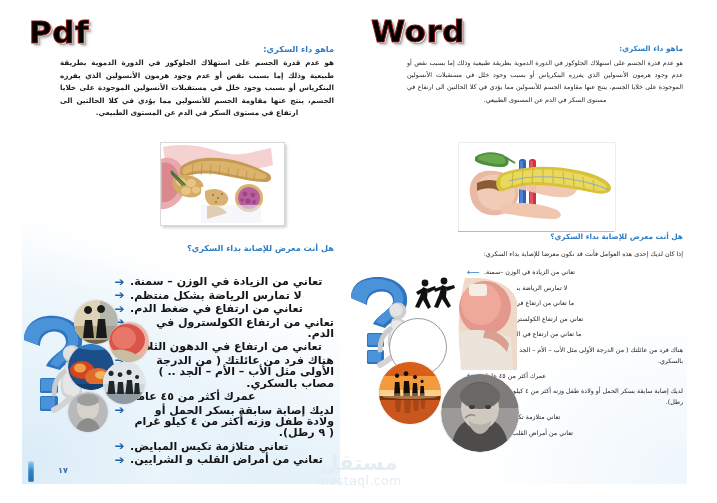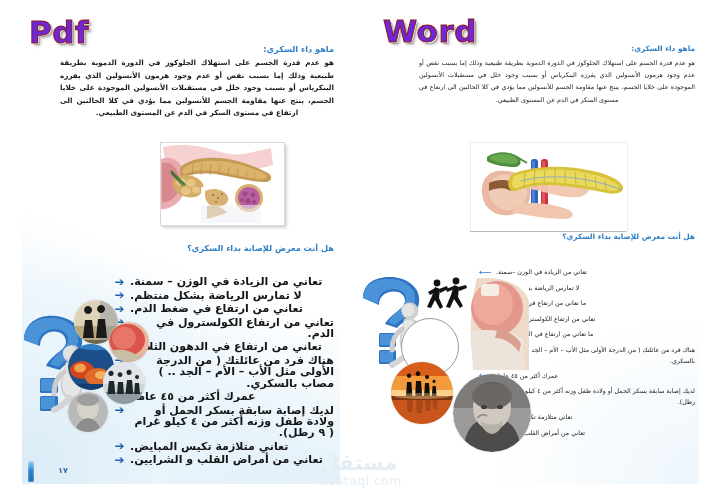--- a/index.html
+++ b/index.html
@@ -9,21 +9,21 @@
     background:#ffffff;
     font-family:"DejaVu Sans","Liberation Sans",sans-serif;
     overflow:hidden;
     position:relative;
   }
   .stage{position:absolute;left:0;top:0;width:717px;height:503px;}
 
   
   .panel{position:absolute;top:0;height:503px;width:358px;overflow:hidden;}
   .panel-left{left:0;}
-  .panel-right{left:359px;}
+  .panel-right{left:347px;}
 
   .sheet{
     position:absolute;left:22px;top:18px;width:318px;height:466px;
     background:#ffffff;
   }
   .panel-right .sheet{left:18px;width:322px;}
 
   
   .wash{
     position:absolute;left:22px;top:22px;width:318px;height:462px;
@@ -38,21 +38,21 @@
       radial-gradient(110% 60% at 100% 98%, #eef6fc 0%, rgba(255,255,255,0) 58%);
   }
 
   
   .wordart{
     position:absolute;
     font-family:"DejaVu Sans","Liberation Sans",sans-serif;
     font-weight:bold;
     font-size:31px;
     letter-spacing:.5px;
-    color:#6d28d9;
+    color:#000000;
     -webkit-text-stroke:1px #8d140f;
     text-shadow:
       1px 1px 0 #ffffff,
       2px 2px 1px rgba(120,120,120,.55),
       3px 3px 3px rgba(90,90,90,.35);
     white-space:nowrap;
   }
   .wordart-pdf{left:29px;top:14px;}
   .wordart-word{left:383px;top:13px;}
 
@@ -460,20 +460,21 @@
         </g>
         <path d="M50 38 C72 32 100 33 126 39 C138 42 146 45 150 47" stroke="#8fa8c4" stroke-width="1.2" fill="none" opacity=".9"></path>
 
         <path d="M42 62 C58 58 80 60 96 66 C104 69 104 76 94 76 C76 76 56 72 42 70 Z" fill="#f0c6ae"></path>
       </svg>
     </div>
     <div class="r-fig-rule" style="left:111px;top:231px;"></div>
 
     <div class="ar heading r-h2">هل أنت معرض للإصابة بداء السكري؟</div>
 
+    <div class="ar para r-p2">إذا كان لديك إحدى هذه العوامل فأنت قد تكون معرضا للإصابة بداء السكري:</div>
 
     <div class="list r-list">
       <div class="row">
         <span class="txt">تعاني من الزيادة في الوزن –سمنة.</span>
         <span class="arrow">⟵</span>
       </div>
       <div class="row">
         <span class="txt">لا تمارس الرياضة بشكل منتظم.</span>
         <span class="arrow">⟵</span>
       </div>

